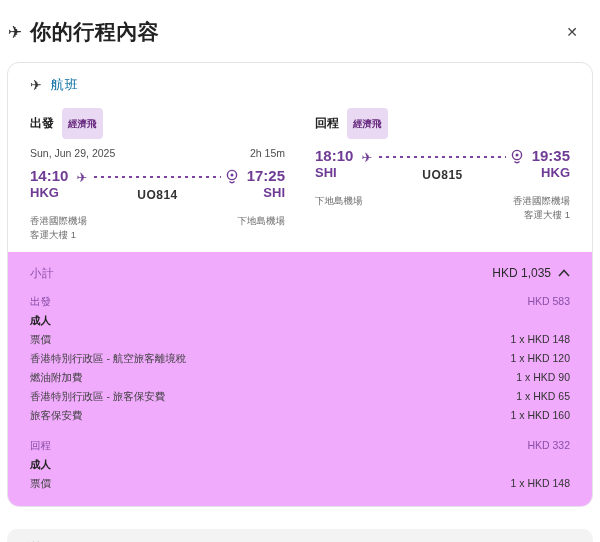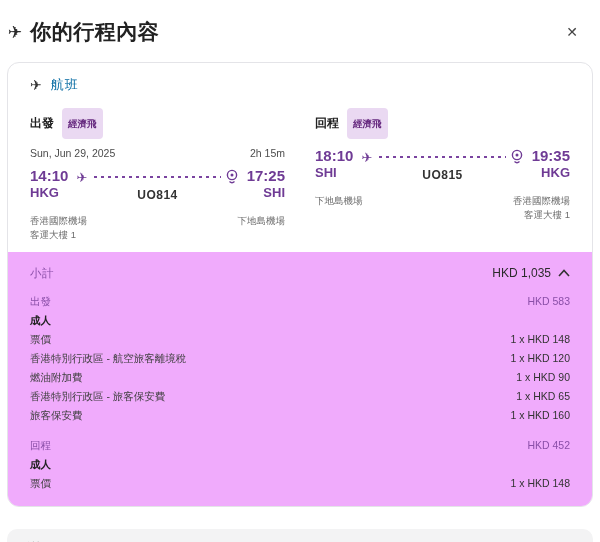--- a/index.html
+++ b/index.html
@@ -205,21 +205,21 @@
       <div class="frow">
         <span>香港特別行政區 - 旅客保安費</span>
         <span class="amt">1 x HKD 65</span>
       </div>
       <div class="frow">
         <span>旅客保安費</span>
         <span class="amt">1 x HKD 160</span>
       </div>
       <div class="frow group second">
         <span>回程</span>
-        <span class="amt">HKD 452</span>
+        <span class="amt">HKD 332</span>
       </div>
       <div class="frow pax">
         <span>成人</span>
         <span class="amt"></span>
       </div>
       <div class="frow">
         <span>票價</span>
         <span class="amt">1 x HKD 148</span>
       </div>
     </div>

